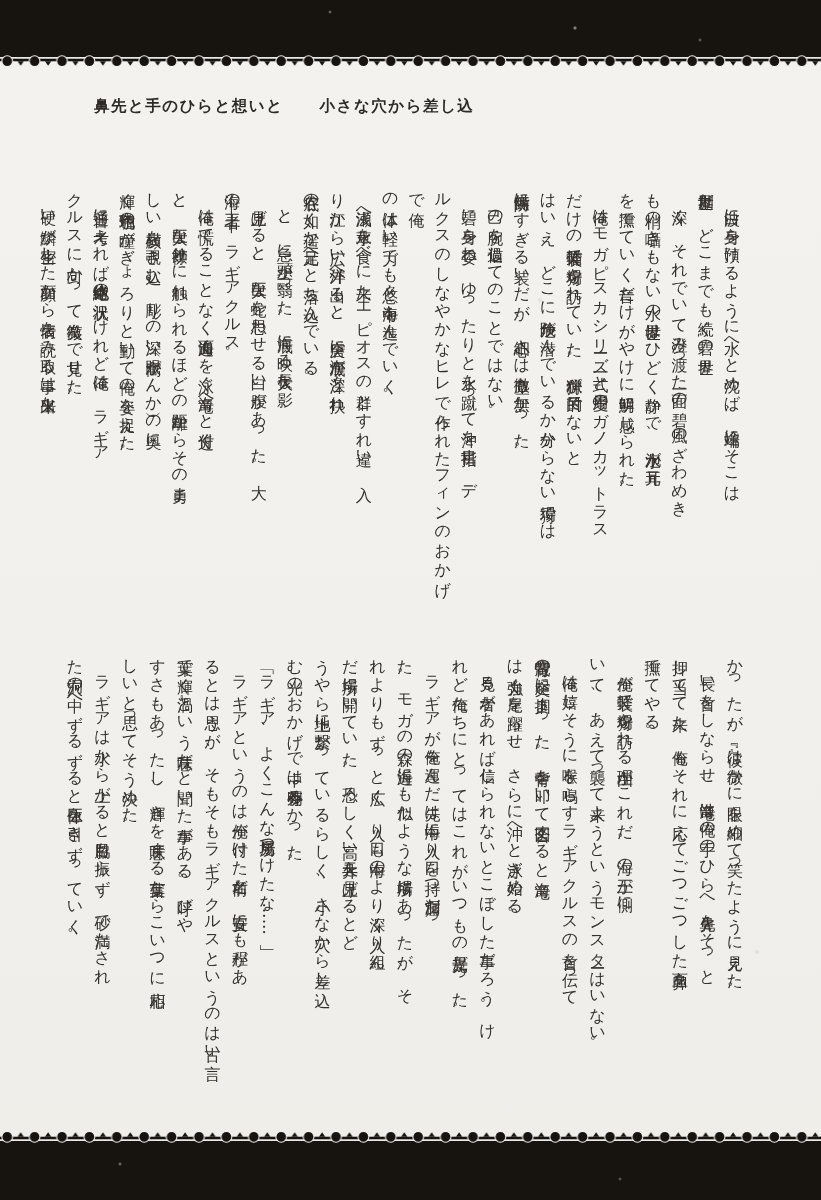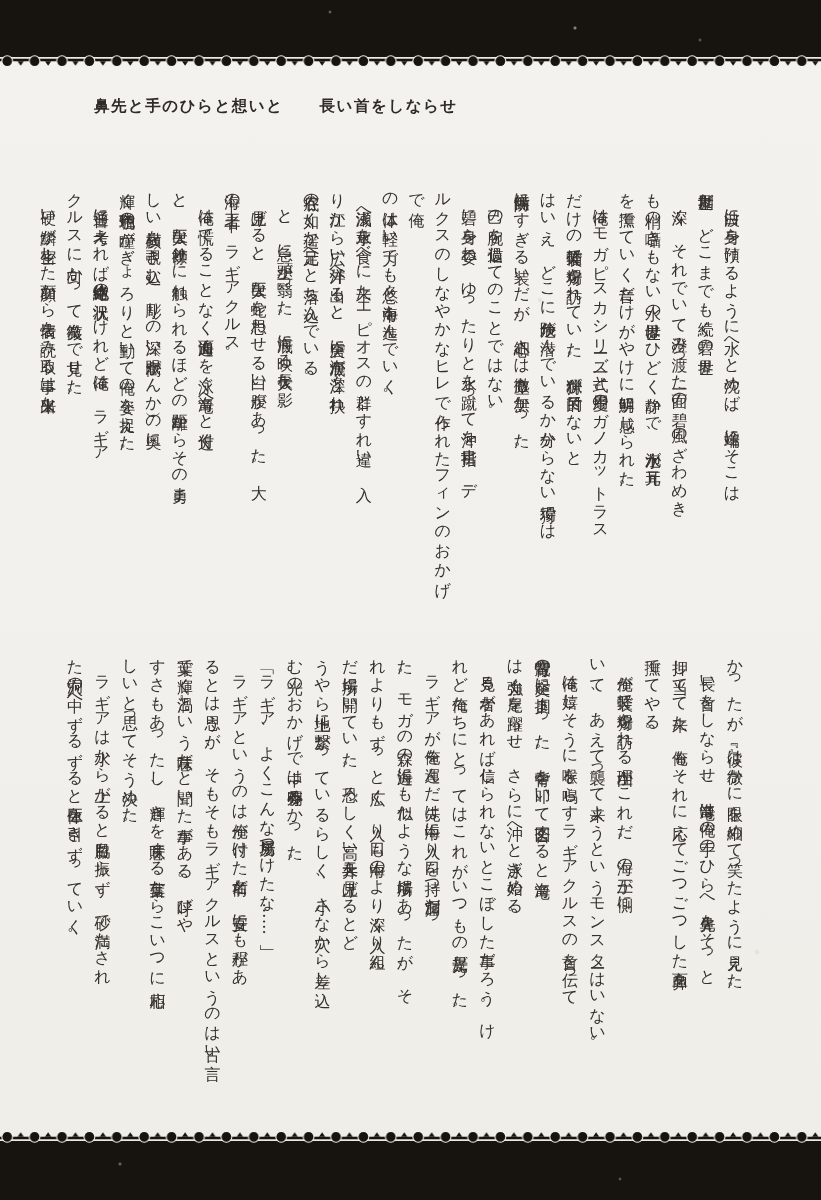--- a/index.html
+++ b/index.html
@@ -104,21 +104,21 @@
         <rect x="0" y="4.7" width="27.4" height="2.6" fill="#17140f"></rect>
         <circle cx="7.2" cy="7.2" r="5.4" fill="#17140f" stroke="#f4f3ef" stroke-width="1.1"></circle>
         <path d="M17.6,7.3 L20.7,11.7 L23.8,7.3 Z" fill="#17140f"></path>
       </pattern>
     </defs>
     <rect width="821" height="16" fill="url(#scallopTop)"></rect>
   </svg>
 
   <div class="header-row">
     <span>鼻先と手のひらと想いと</span>
-    <span>長い首をしならせ</span>
+    <span>小さな穴から差し込</span>
   </div>
 
   <div class="vblock upper-block">
       <p class="indent">白波に身を預けるように水へと沈めば、途端にそこは</p>
       <p>別世界だ。どこまでも続く碧の世界。</p>
       <p class="indent">深く、それでいて澄み渡った一面の碧。風のざわめき</p>
       <p>も梢の囁きもない水の世界はひどく静かで、水泡が耳元</p>
       <p>を撫でていく音だけがやけに鮮明に感じられた。</p>
       <p class="indent">俺はモガピスカシリーズ一式と愛用のガノカットラス</p>
       <p>だけの軽装備で狩場を訪れていた。狩猟が目的でないと</p>

